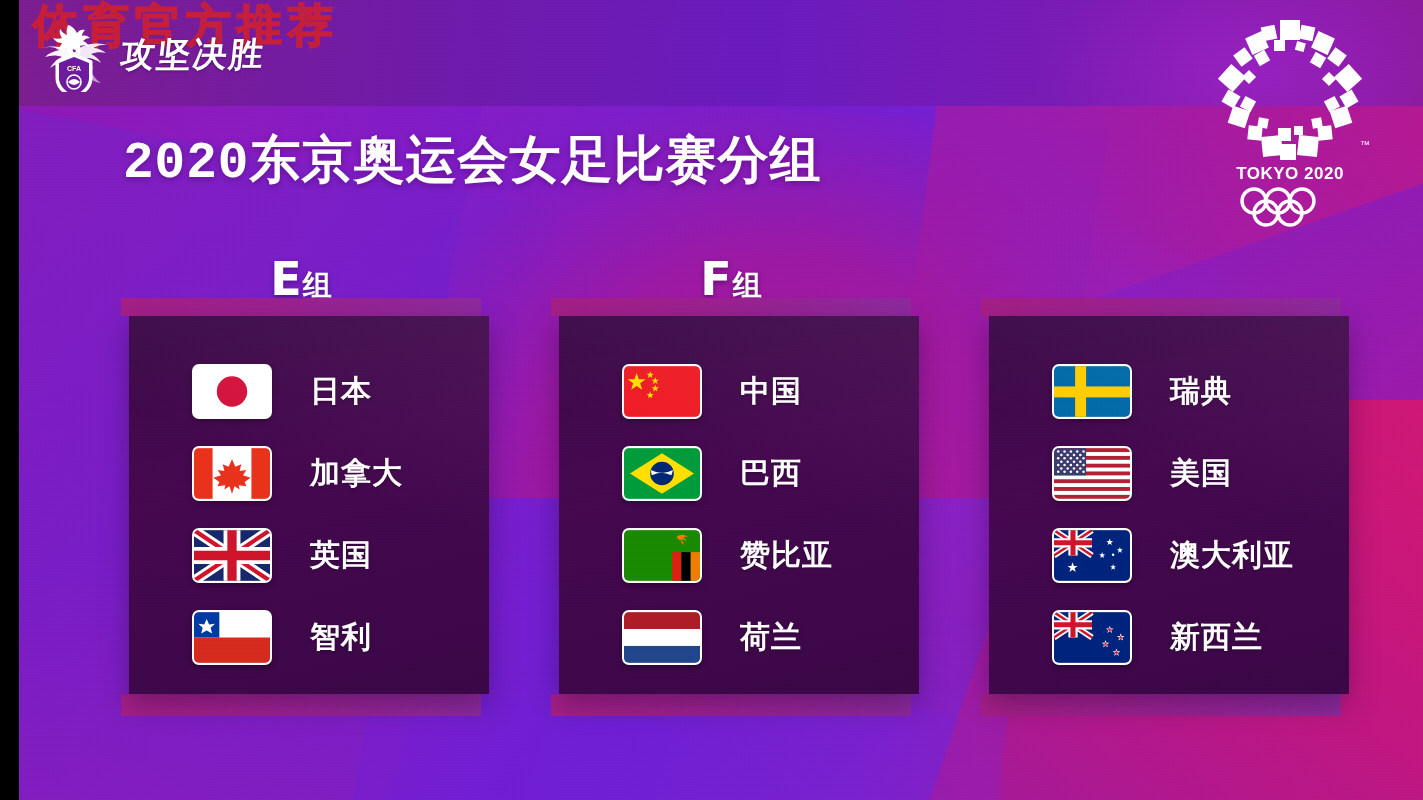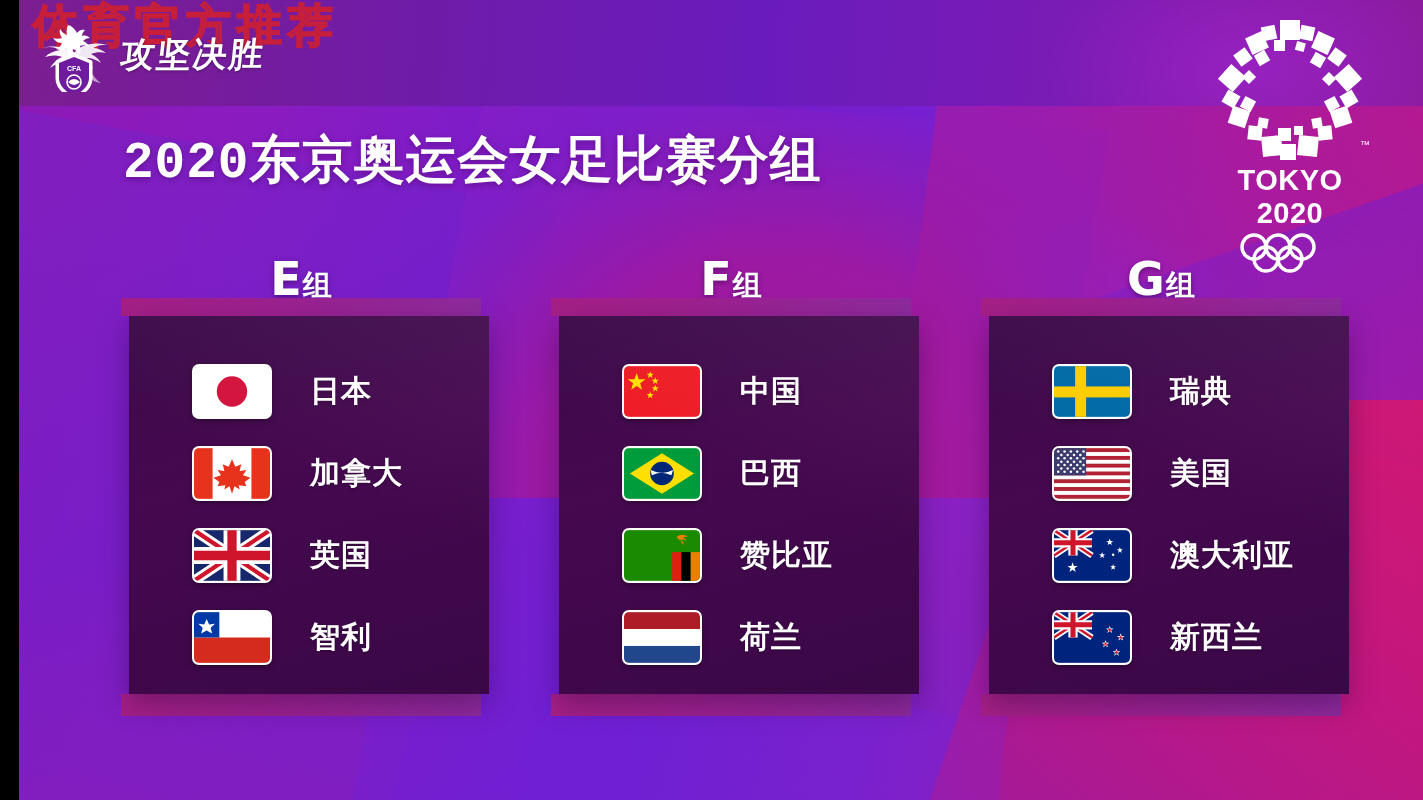--- a/index.html
+++ b/index.html
@@ -111,21 +111,21 @@
     text-shadow:0 2px 6px rgba(60,0,80,.45);
     font-family:Liberation Mono, monospace;
     white-space:nowrap;
   }
 
   
   .emblem{position:absolute;right:62px;top:16px;width:180px;text-align:center;}
   .emblem .ringwrap{position:relative;width:152px;height:152px;margin:0 auto;}
   .emblem .tm{position:absolute;right:-4px;bottom:18px;color:#fff;font-size:10px;}
   .emblem .brandtxt{
-    margin-top:-4px;color:#fff;font-size:29px;font-weight:700;letter-spacing:.5px;
+    margin-top:-4px;color:#fff;font-size:17px;font-weight:700;letter-spacing:.5px;
     font-family:"Liberation Sans",sans-serif;
   }
   .emblem .olyrings{margin-top:3px;}
 
   
   .cards{position:absolute;left:0;top:0;width:100%;height:100%;}
   .card{
     position:absolute;top:298px;width:360px;height:418px;
   }
   .card .striptop{
@@ -391,23 +391,20 @@
               </svg>
             </span>
             <span class="teamname">荷兰</span>
           </div>
 
         </div>
       </div>
     </div>
 
     <div class="card" style="left:962px;">
-      <div class="grouplabel">
-        <span class="letter">G</span><span class="zu">组</span>
-      </div>
       <div class="striptop"></div>
       <div class="stripbot"></div>
       <div class="body">
         <div class="teamlist">
 
           <div class="team">
             <span class="flagbox">
               <svg viewBox="0 0 90 60">
                 <rect width="90" height="60" fill="#006aa7"></rect>
                 <rect y="24" width="90" height="13" fill="#fecc00"></rect>

